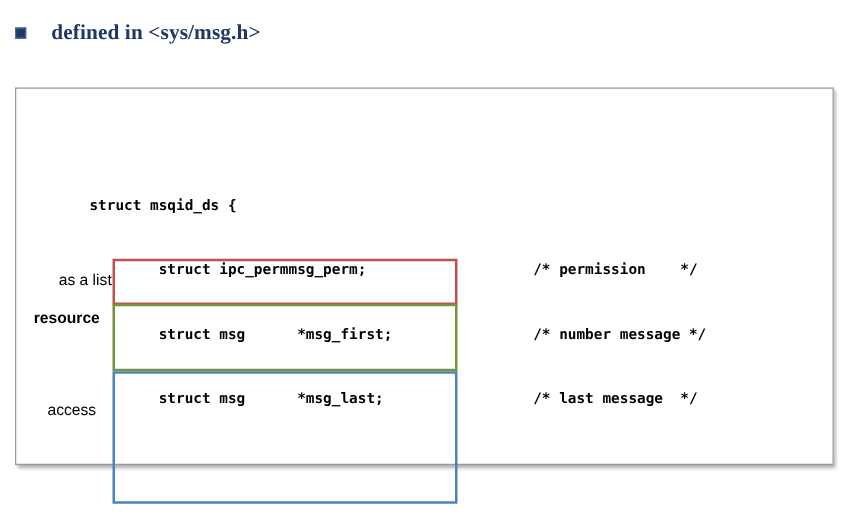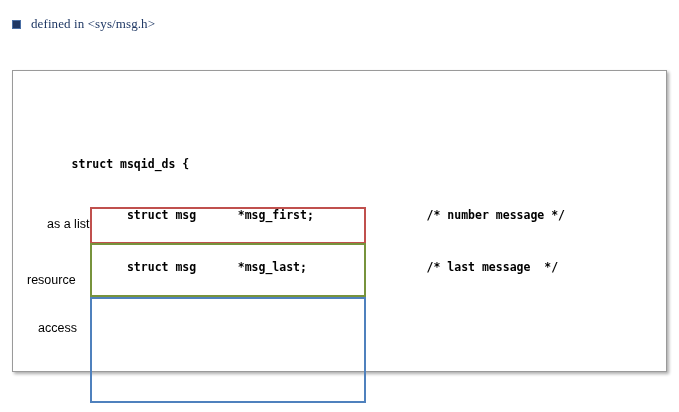--- a/index.html
+++ b/index.html
@@ -27,25 +27,26 @@
   #bullet {
     width: 9px;
     height: 9px;
     background: #1F3864;
     border: 1px solid #4A6FA5;
     box-sizing: border-box;
     flex: none;
   }
   #heading-text {
     font-family: "Liberation Serif", serif;
-    font-weight: normal;
-    font-size: 13px;
+    font-weight: bold;
+    font-size: 17px;
     color: #1F3864;
     white-space: pre;
     letter-spacing: 0.1px;
+    margin-left: 10px;
   }
 
   
   #code-panel {
     position: absolute;
     left: 12px;
     top: 70px;
     width: 655px;
     height: 302px;
     background: #ffffff;
@@ -76,21 +77,21 @@
   
   .annot {
     position: absolute;
     font-family: "Liberation Sans", sans-serif;
     font-size: 12.5px;
     color: #000000;
     white-space: pre;
     z-index: 4;
   }
   #annot-list     { left: 34px;  top: 146px; }
-  #annot-resource { left: 14px;  top: 202px; }
+  #annot-resource { left: 14px;  top: 176px; font-weight: bold; }
   #annot-access   { left: 25px;  top: 250px; }
 
   
   .hl {
     position: absolute;
     box-sizing: border-box;
     background: transparent;
     z-index: 2;
   }
   #hl-red {
@@ -121,20 +122,23 @@
 
   <div class="hl" id="hl-red"></div>
   <div class="hl" id="hl-green"></div>
   <div class="hl" id="hl-blue"></div>
 
   <div id="code-block">
     <div class="code-line">
       <span class="col-decl">struct msqid_ds {</span><span></span>
     </div>
     <div class="code-line">
+      <span class="col-decl">        struct ipc_permmsg_perm;</span><span>/* permission    */</span>
+    </div>
+    <div class="code-line">
       <span class="col-decl">        struct msg      *msg_first;</span><span>/* number message */</span>
     </div>
     <div class="code-line">
       <span class="col-decl">        struct msg      *msg_last;</span><span>/* last message  */</span>
     </div>
     <div class="code-line">
       
     </div>
     
     

